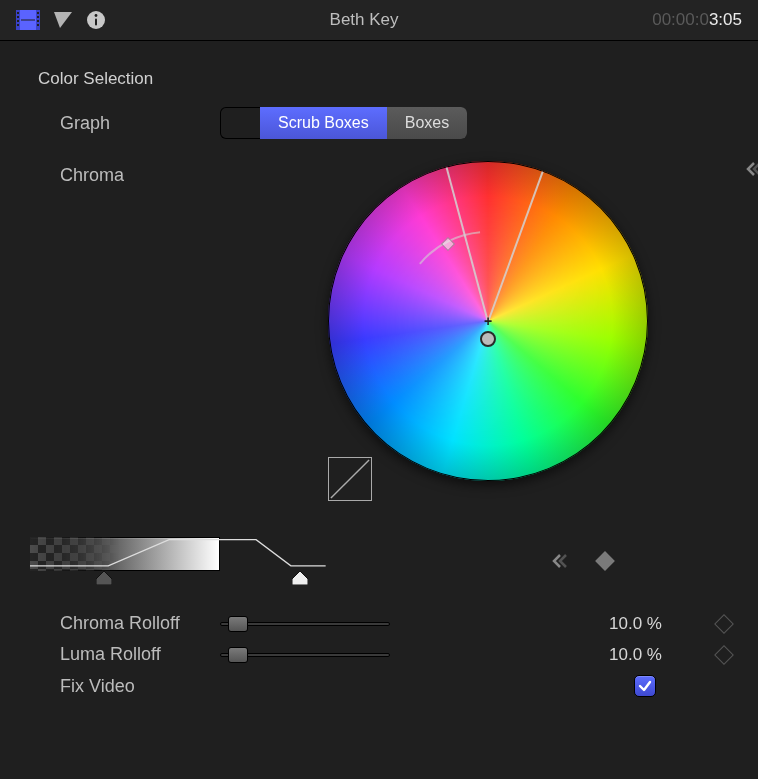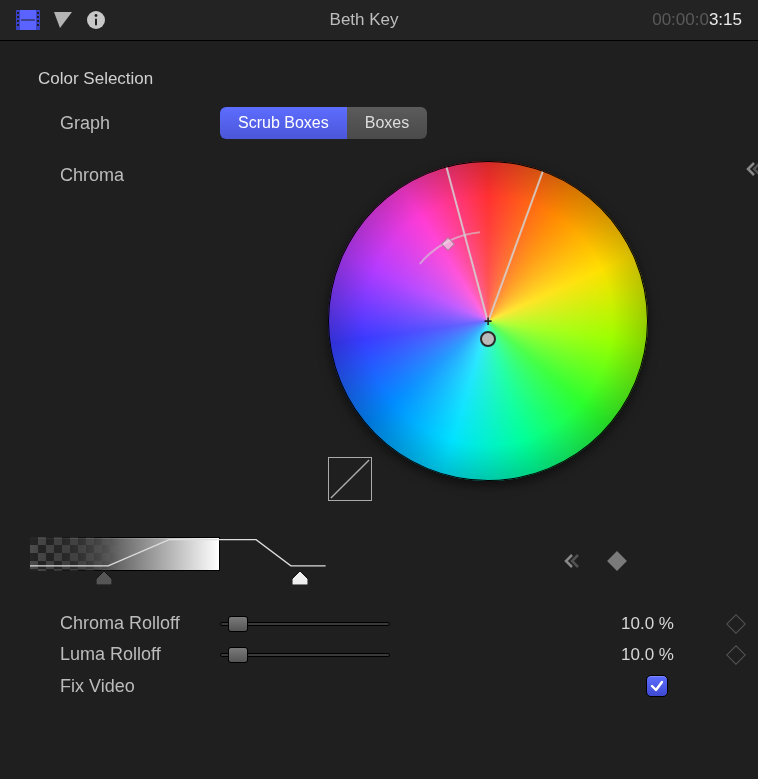--- a/index.html
+++ b/index.html
@@ -25,21 +25,21 @@
     .hdr-title {
       flex: 1;
       text-align: center;
       color: #bdbdbd;
       font-size: 17px;
       padding-right: 30px;
     }
     .time-dim { color: #5a5a5a; }
     .time-bright { color: #eaeaea; }
     .divider { height: 1px; background: #000; }
-    .panel { padding: 28px 4px 0 30px; }
+    .panel { padding: 28px 16px 0 30px; }
     .row {
       display: grid;
       grid-template-columns: 190px 1fr 120px;
       align-items: center;
       margin-bottom: 22px;
     }
     .row .label { color: #bcbcbc; padding-left: 30px; font-size: 18px; }
     .row .ctrl { display: flex; align-items: center; }
     .row .kf { display: flex; align-items: center; justify-content: flex-end; gap: 30px; padding-right: 10px; }
     
@@ -50,21 +50,21 @@
       height: 32px;
       box-shadow: inset 0 0 0 1px #000;
     }
     .seg .seg-btn {
       padding: 0 18px;
       display: flex; align-items: center;
       font-size: 16px;
       cursor: pointer;
       user-select: none;
     }
-    .seg .active { background: linear-gradient(#5d6dff, #4b56d8); color: #fff; }
+    .seg .active { background: linear-gradient(#5d6dff, #4b56d8); color: #fff; margin-left: 40px; }
     .seg .inactive { background: linear-gradient(#5b5b5b, #4a4a4a); color: #ddd; }
     
     .wheel-wrap { position: relative; width: 320px; height: 320px; margin-left: 60px; }
     .wheel {
       width: 320px; height: 320px; border-radius: 50%;
       background: conic-gradient(from 0deg,
         #ff3030, #ff8a00, #ffe000, #9cff00, #2bff2b, #00ff9a, #00e2ff, #008cff, #3a3aff, #b43aff, #ff3ad4, #ff3030);
       position: relative;
       box-shadow: 0 0 0 1px #000 inset, 0 4px 12px rgba(0,0,0,0.6);
     }
@@ -236,21 +236,21 @@
     <span class="icon-info">
       <svg width="20" height="20" viewBox="0 0 20 20">
           <circle cx="10" cy="10" r="9" fill="#c8c8c8"></circle>
           <rect x="9" y="8.5" width="2" height="7" rx="1" fill="#1f1f1f"></rect>
           <circle cx="10" cy="5.5" r="1.4" fill="#1f1f1f"></circle>
         </svg>
     </span>
   </div>
   <div class="hdr-title">Beth Key</div>
   <div>
-    <span class="time-dim">00:00:0</span><span class="time-bright">3:15</span>
+    <span class="time-dim">00:00:0</span><span class="time-bright">3:05</span>
   </div>
 </div>
 <div class="divider"></div>
 
 <div class="panel">
 
   <div class="hdr-row">
     <div class="tri"></div>
     <div class="title">Color Selection</div>
   </div>

